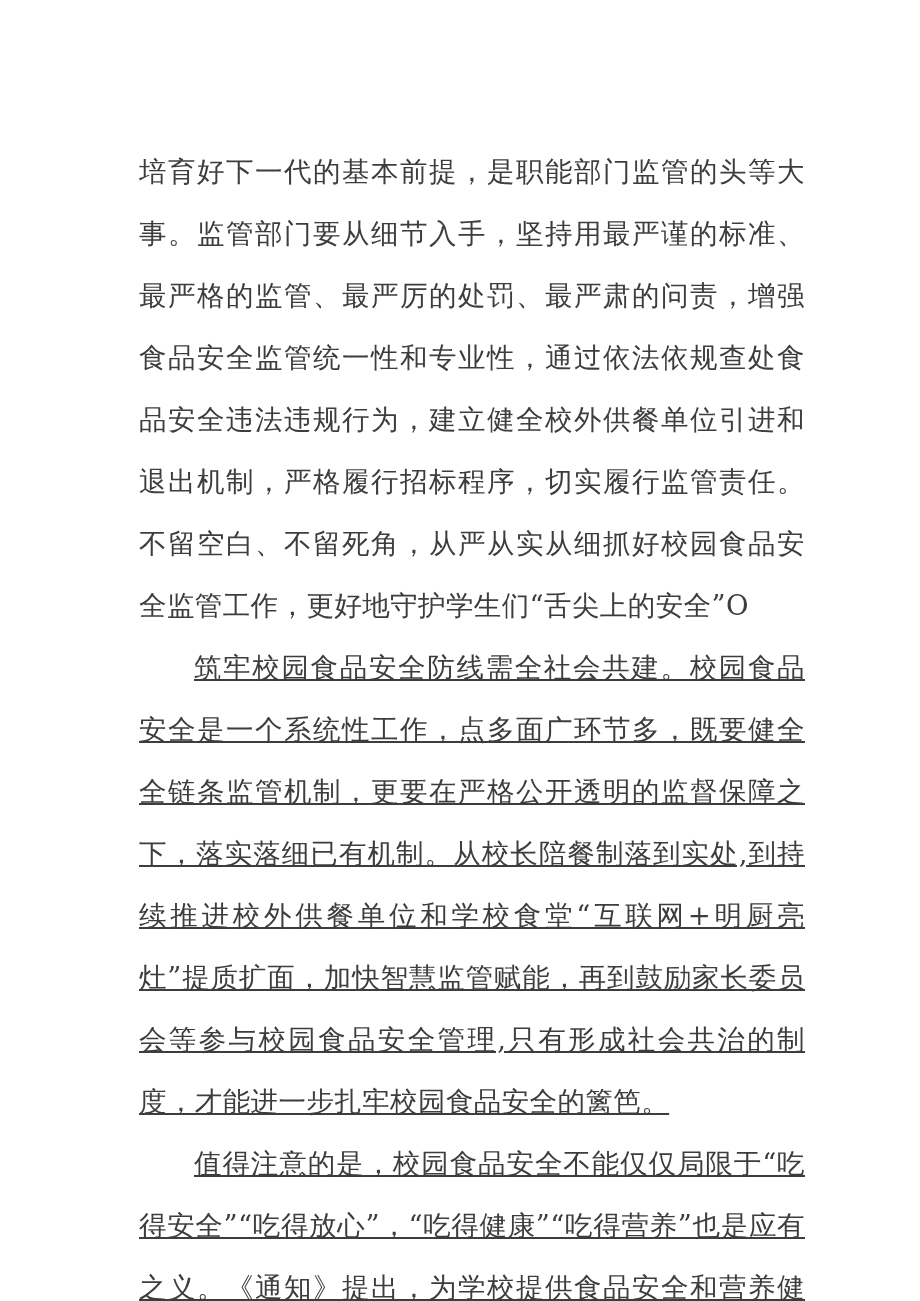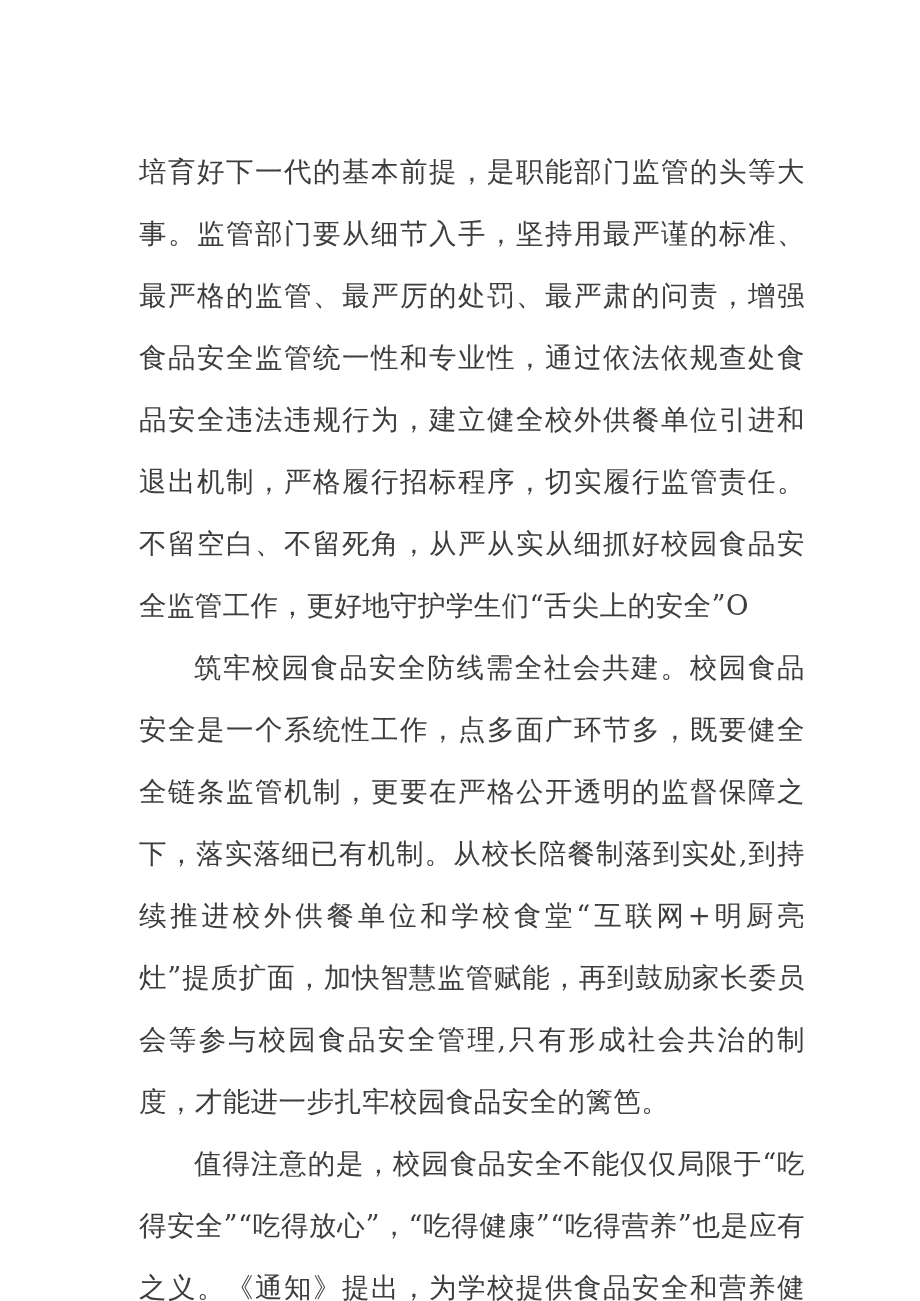--- a/index.html
+++ b/index.html
@@ -44,20 +44,21 @@
     -webkit-font-smoothing: antialiased;
   }
 
   .para.indent {
     text-indent: 2em;
   }
 
   
   .para + .para {
     margin-top: 0px;
+    text-decoration: underline;
   }
 
   .gap-before-p2 { margin-top: 27px; }
   .gap-before-p3 { margin-top: 28px; }
 
   
   .para::after {
     content: "";
     display: inline-block;
     width: 100%;

